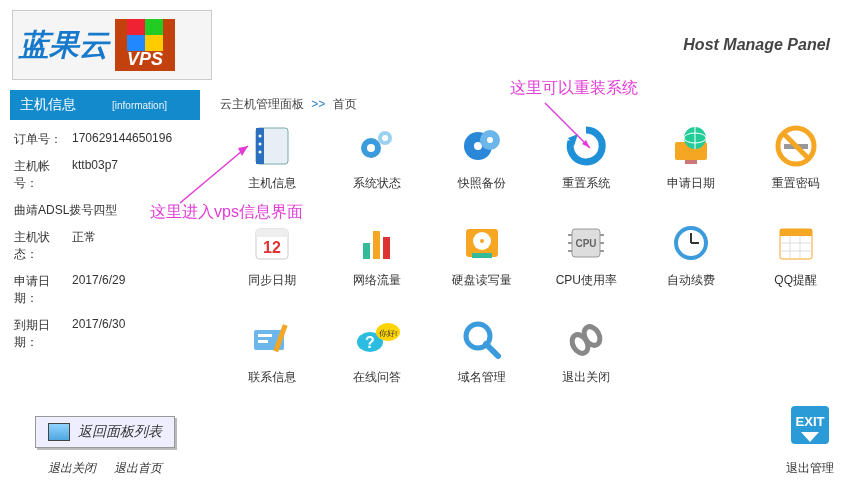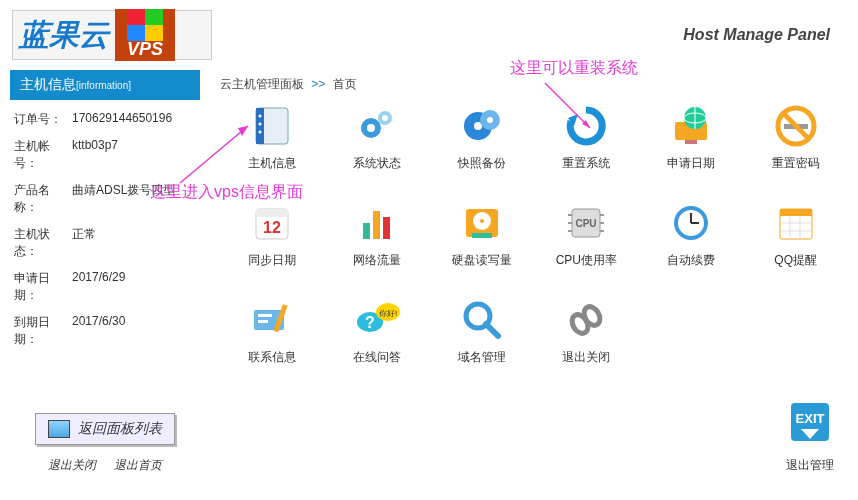--- a/index.html
+++ b/index.html
@@ -1,28 +1,28 @@
 <!DOCTYPE html>
 <html><head>
 <meta charset="utf-8">
 <style>
   * { box-sizing: border-box; margin: 0; padding: 0; }
   body { font-family: Arial, "Microsoft YaHei", sans-serif; background: #fff; width: 858px; height: 500px; font-size: 12px; color: #333; }
   .header { display: flex; justify-content: space-between; align-items: center; padding: 10px 20px 10px 12px; }
-  .logo-box { display: flex; align-items: center; border: 1px solid #ccc; height: 50px; width: 200px; background: #f5f5f5; }
+  .logo-box { display: flex; align-items: center; border: 1px solid #ccc; height: 70px; width: 200px; background: #f5f5f5; }
   .logo-text { font-size: 30px; font-weight: bold; color: #1779cc; padding: 0 6px; font-style: italic; }
   .logo-flag { width: 60px; height: 52px; background: #c2410c; display:flex; flex-direction:column; justify-content:flex-start; align-items:center; }
   .flag-quads { display:grid; grid-template-columns:1fr 1fr; width: 36px; height: 32px; margin-bottom:-2px;}
   .fq { width:18px; height:16px; }
   .vps-label { color:#fff; font-weight:bold; font-size:18px; font-style:italic; }
   .panel-title { font-style: italic; font-weight: bold; color: #444; font-size: 16px; margin-right: 8px;}
   .main { display: flex; }
   .sidebar { width: 210px; padding: 0 10px; }
   .infobar { background: #138acb; color: #fff; padding: 6px 10px; font-size: 14px; }
-  .infobar .sub { font-size: 10px; opacity:.9; }
+  .infobar .sub { font-size: 10px; opacity:.9;margin-left:36px; }
   .infotable { margin-top: 6px; }
   .inforow { display: flex; padding: 5px 4px; font-size: 12px; color:#333; }
   .inforow .lab { width: 58px; }
   .sidebar-bottom { margin-top: 60px; text-align:center;font-style:italic; }
   .return-btn { display:inline-flex; align-items:center; gap:8px; border:1px solid #999; background:#eef; padding:6px 12px; font-size:14px; color:#333; cursor:pointer; box-shadow: 2px 2px 0 #bbb;}
   .return-btn .mon { width:22px; height:18px; border:1px solid #444; background:linear-gradient(#8fd3ff,#4fa7e0); }
   .sidebar-links { margin-top:12px; display:flex; justify-content:center; gap:18px; color:#333; }
   .sidebar-links span { cursor:pointer; }
   .content { flex:1; padding: 0 10px; position:relative; }
   .crumb { font-size:12px; color:#444; padding:6px 0 10px; }
@@ -62,21 +62,20 @@
     <div class="infotable">
       <div class="inforow">
           <span class="lab">订单号：</span>
           <span>170629144650196</span>
         </div>
       <div class="inforow">
           <span class="lab">主机帐号：</span>
           <span>kttb03p7</span>
         </div>
       <div class="inforow">
-          <span class="lab">产品名称：</span>
           <span>曲靖ADSL拨号四型</span>
         </div>
       <div class="inforow">
           <span class="lab">主机状态：</span>
           <span>正常</span>
         </div>
       <div class="inforow">
           <span class="lab">申请日期：</span>
           <span>2017/6/29</span>
         </div>

